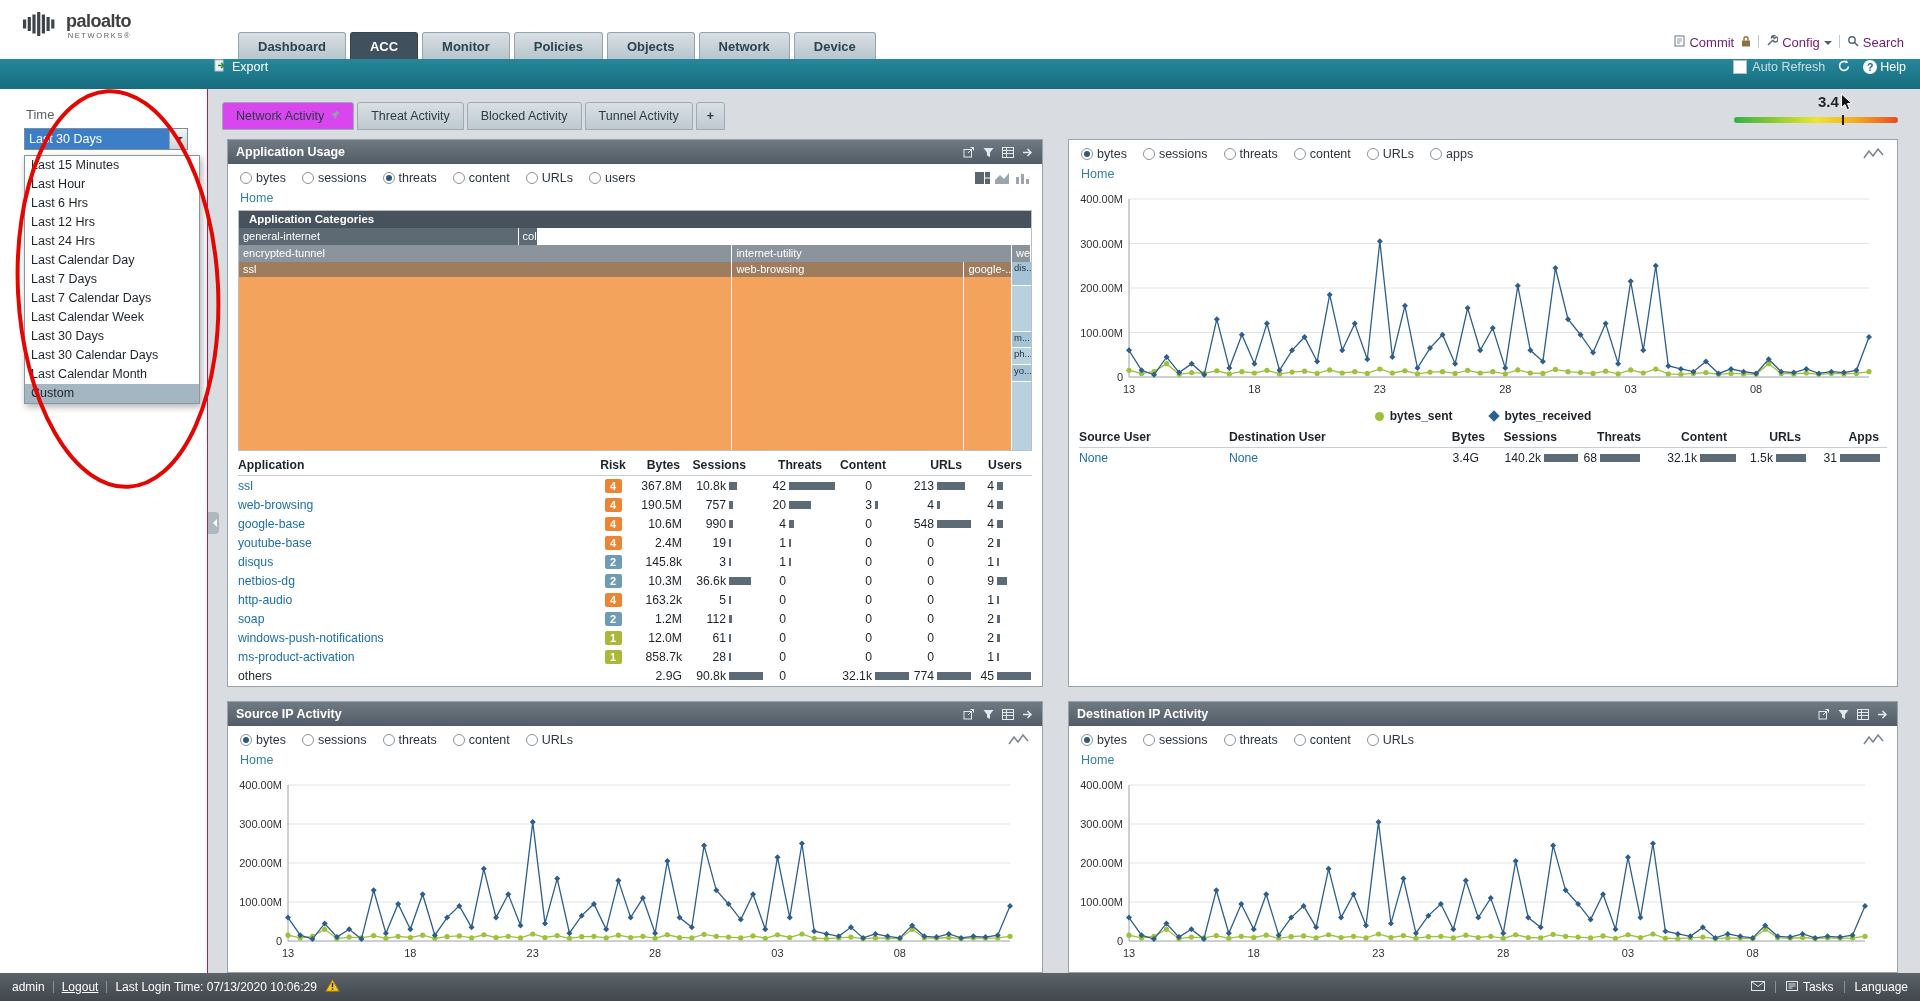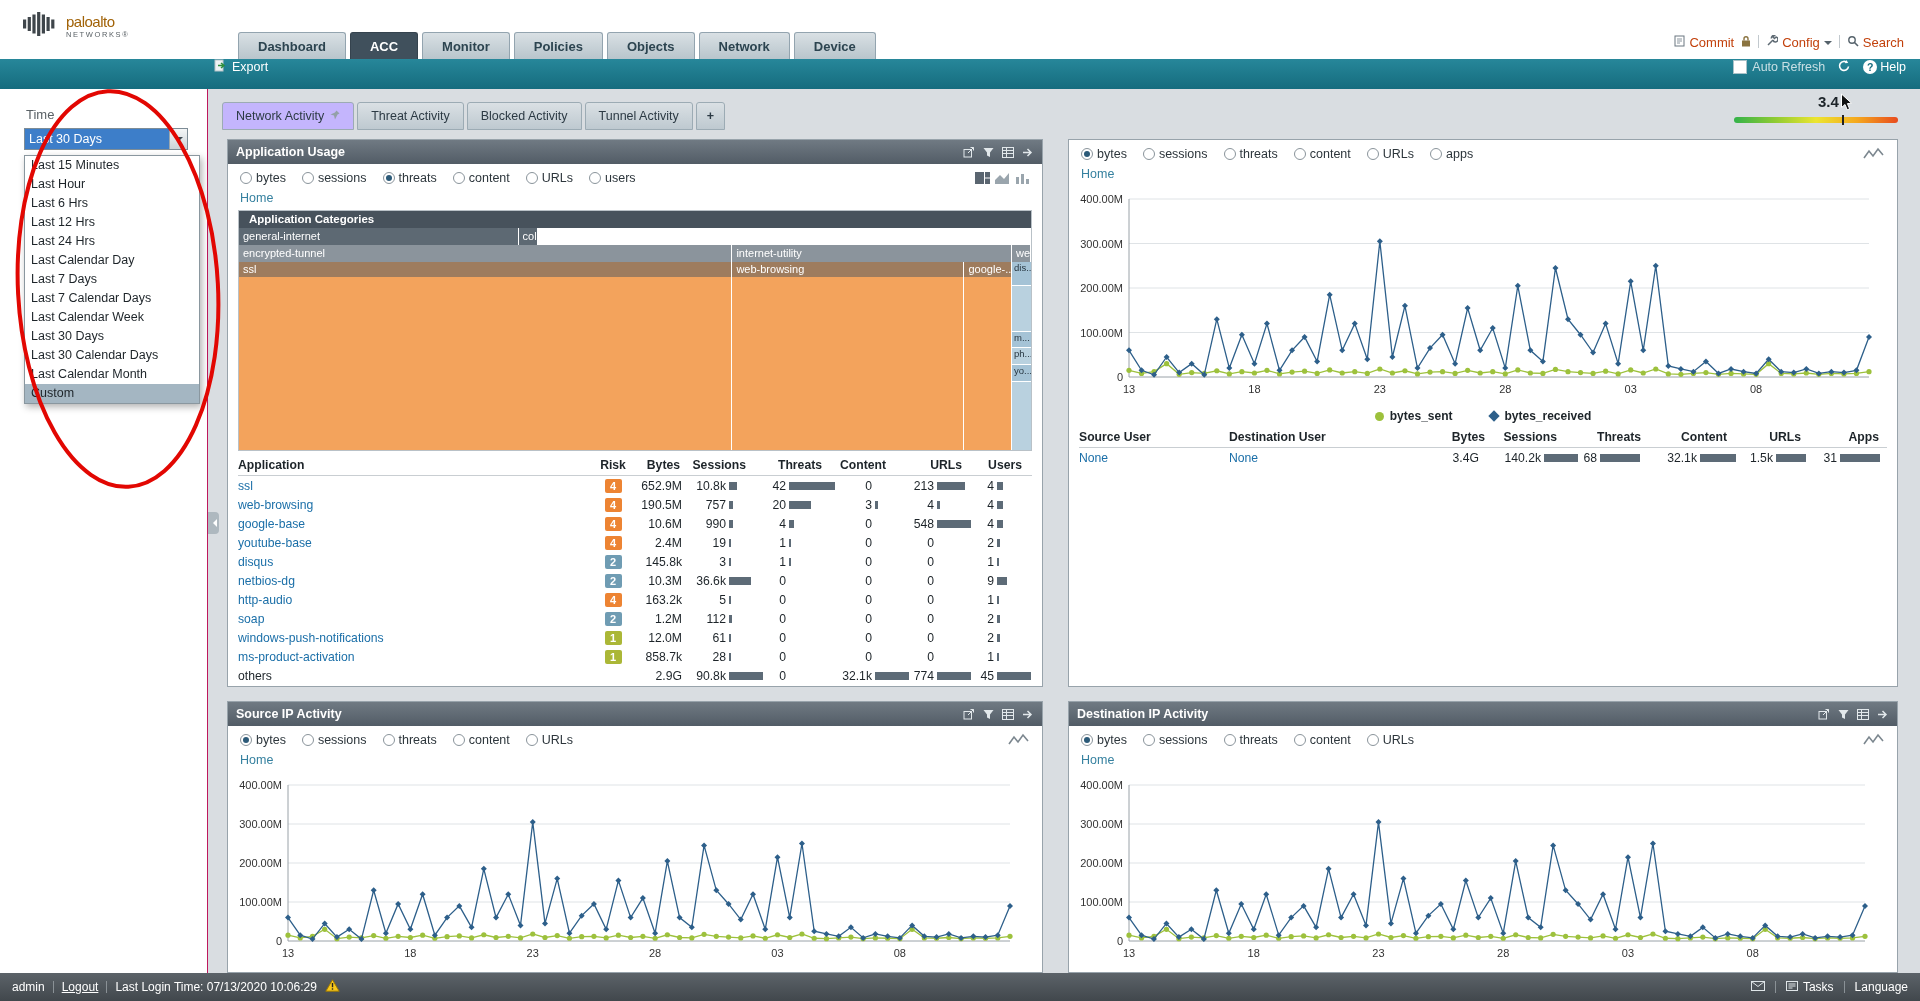--- a/index.html
+++ b/index.html
@@ -2,27 +2,27 @@
 <html><head>
 <meta charset="utf-8">
 <style>
 html,body{margin:0;padding:0;width:1920px;height:1001px;overflow:hidden;background:#fff;
   font-family:"Liberation Sans",sans-serif;position:relative}
 
 
 .header{position:absolute;left:0;top:0;width:1920px;height:59px;background:#fff;border-bottom:1px solid #c8cdd1}
 .logo{position:absolute;left:22px;top:10px;display:flex;align-items:center;gap:8px}
 .logo-text{display:flex;flex-direction:column;line-height:1}
-.logo-main{font-size:15px;font-weight:normal;color:#a16207;letter-spacing:-0.5px}
+.logo-main{font-size:18px;font-weight:bold;color:#404040;letter-spacing:-0.5px}
 .logo-sub{font-size:7.5px;color:#5a6166;letter-spacing:1.6px;text-align:right;margin-top:2px}
 .main-tabs{position:absolute;left:238px;bottom:-1px;display:flex;gap:4px}
 .tab{height:27px;line-height:27px;padding:0 19px;background:linear-gradient(#d9e0e4,#b7c4cb);
   border:1px solid #93a4af;border-bottom:none;border-radius:3px 3px 0 0;font-size:13px;font-weight:bold;color:#2c4450;cursor:pointer}
 .tab.active{background:#40505c;color:#fff;border-color:#35434e}
-.header-right{position:absolute;right:16px;bottom:9px;display:flex;align-items:flex-start;gap:7px;font-size:13px;color:#c2410c}
+.header-right{position:absolute;right:16px;bottom:9px;display:flex;align-items:flex-start;gap:7px;font-size:13px;color:#701a75}
 .vsep{width:1px;height:13px;background:#c2c9ce}
 .hbtn{display:flex;align-items:center;gap:4px;cursor:pointer}
 .caret{width:0;height:0;border:4px solid transparent;border-top-color:#55626b;margin-top:4px}
 
 
 .tealbar{position:absolute;left:0;top:59px;width:1920px;height:30px;background:linear-gradient(#27879a,#156c7e);
   display:flex;align-items:flex-start;color:#fff;font-size:12.5px}
 .export-btn{margin-left:214px;display:flex;align-items:center;gap:5px;cursor:pointer}
 .tb-right{margin-left:auto;display:flex;align-items:center;gap:12px;padding-right:14px}
 .cb{width:12px;height:12px;background:#fff;border:1px solid #a9c2c9;display:inline-block;margin-right:5px}
@@ -45,21 +45,21 @@
 .annotation-svg{position:absolute;left:8px;top:84px;width:224px;height:414px;z-index:60;pointer-events:none}
 .collapse-handle{position:absolute;left:208px;top:512px;width:11px;height:22px;background:#aeb8bf;border-radius:0 4px 4px 0;
   display:flex;align-items:center;justify-content:center;cursor:pointer;z-index:3}
 .ch-arrow{width:0;height:0;border:4px solid transparent;border-right-color:#fff;margin-right:2px}
 
 
 .main{position:absolute;left:208px;top:89px;width:1712px;height:884px;background:#d9dde1;overflow:hidden}
 .acc-tabs{position:absolute;left:14px;top:13px;display:flex;gap:3px;z-index:2}
 .acc-tab{height:26px;padding:0 13px;background:linear-gradient(#dae0e4,#bec9d0);border:1px solid #9cabb4;
   border-radius:3px 3px 0 0;font-size:12.5px;color:#2c3a44;display:flex;align-items:center;gap:6px;cursor:pointer}
-.acc-tab.active{background:#c4b5fd}
+.acc-tab.active{background:#d946ef}
 .acc-tab.add{padding:0 10px;font-weight:bold}
 .risk-meter{position:absolute;right:22px;top:4px;width:164px}
 .risk-val{margin-left:84px;font-size:15px;font-weight:bold;color:#1d2429;display:flex;align-items:flex-start;gap:1px}
 .risk-bar{height:6px;border-radius:3px;background:linear-gradient(90deg,#33b24a,#8fcb33,#ece531,#f5a81f,#e84b1f);position:relative;margin-top:2px}
 .risk-marker{position:absolute;left:66%;top:-2px;width:2px;height:10px;background:#222}
 
 
 .panel{position:absolute;background:#fff;border:1px solid #98a3ab;box-sizing:border-box;overflow:hidden}
 #p-app{left:19px;top:50px;width:816px;height:548px}
 #p-user{left:860px;top:50px;width:830px;height:548px}
@@ -403,21 +403,21 @@
           <div class="th-num">Content</div>
           <div class="th-num">URLs</div>
           <div class="th-num">Users</div>
         </div>
         <div class="t-row">
           <div class="app-link">ssl</div>
           <div class="riskwrap">
             <span class="risk-badge risk-4">4</span>
           </div>
           <div class="ncell">
-            <span class="nv aw0">652.9M</span>
+            <span class="nv aw0">367.8M</span>
           </div>
           <div class="ncell">
             <span class="nv aw1">10.8k</span>
             <span class="nbar" style="width: 8px;"></span>
           </div>
           <div class="ncell">
             <span class="nv aw2">42</span>
             <span class="nbar" style="width: 46px;"></span>
           </div>
           <div class="ncell">

